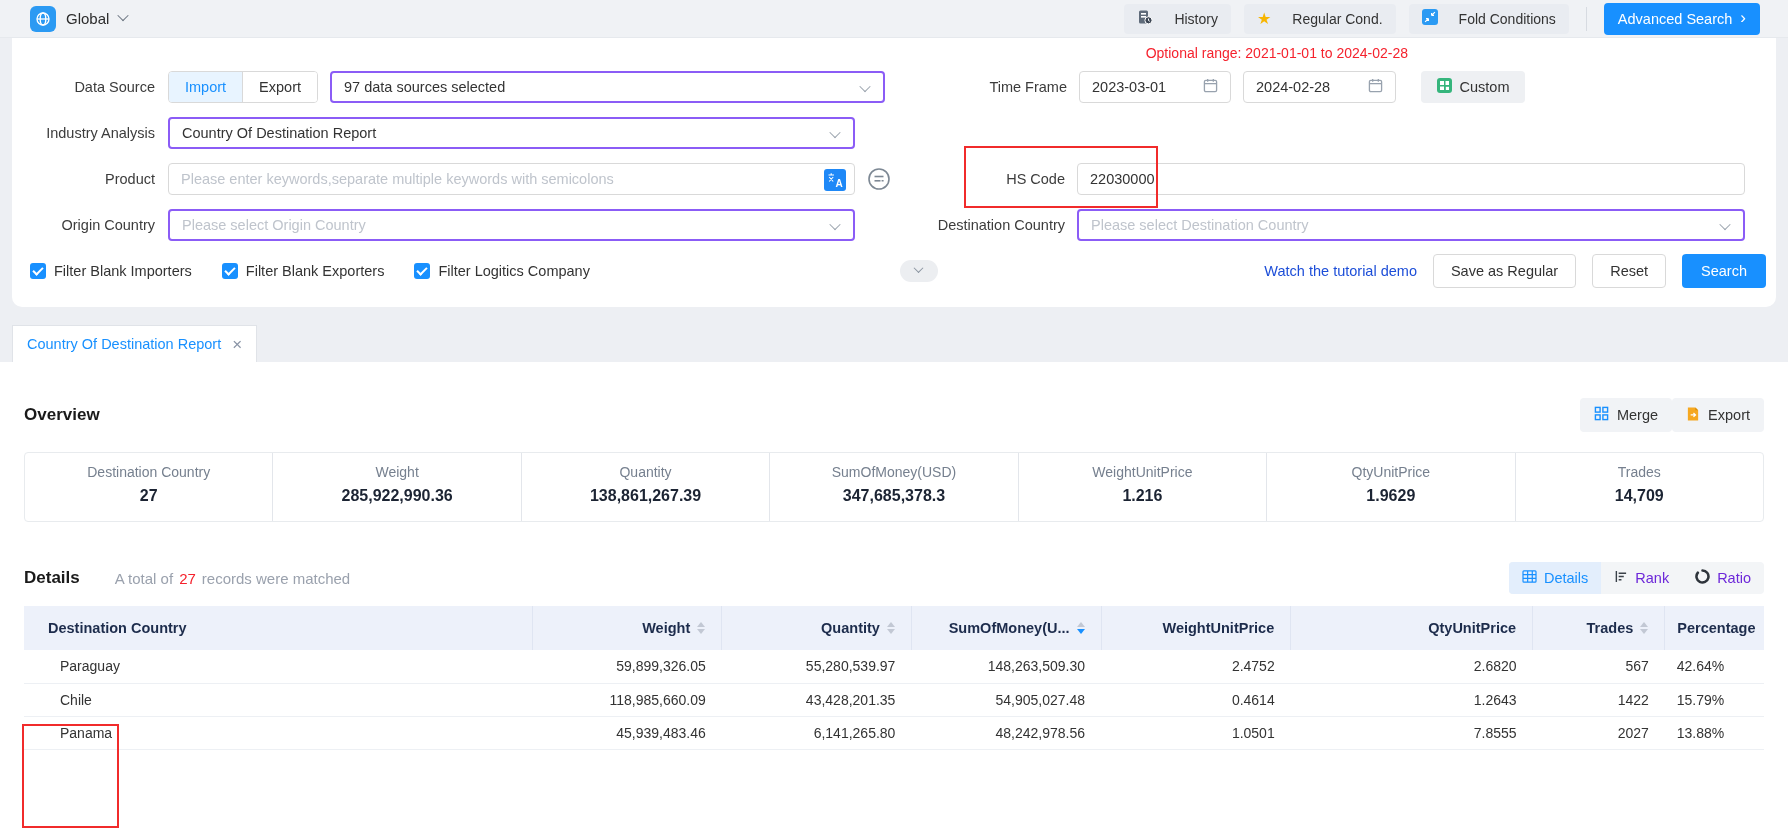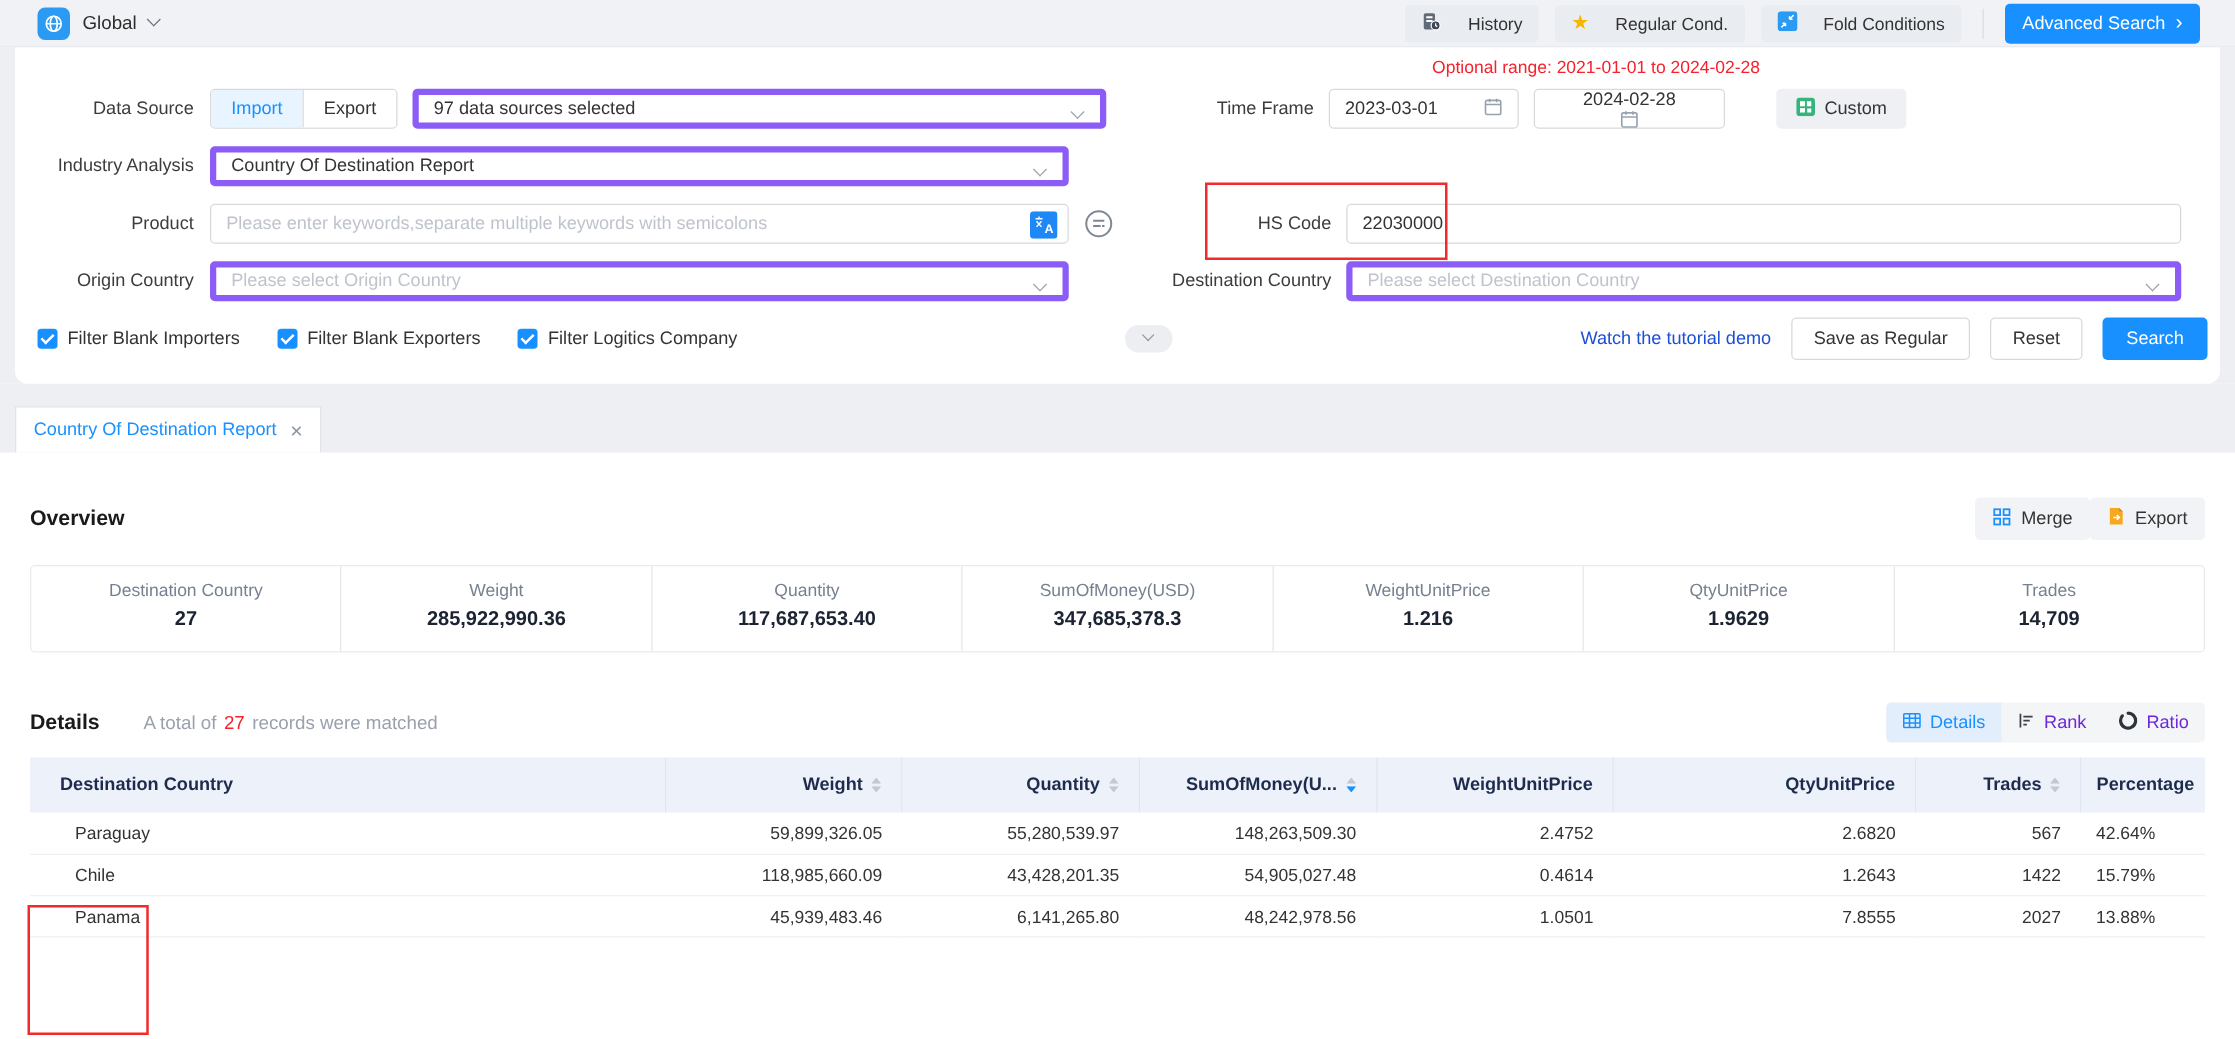--- a/index.html
+++ b/index.html
@@ -23,34 +23,34 @@
   .form-wrap { background:#edeff3; padding:0 12px; }
   .panel { position:relative; background:#fff; border-radius:0 0 10px 10px; padding:33px 31px 20px 0; }
   .frow { display:flex; align-items:center; height:32px; margin-bottom:14px; }
   .frow:last-child { margin-bottom:0; margin-top:6px; }
   .lbl-l { flex:0 0 143px; text-align:right; margin-right:13px; font-size:14.5px; color:#3c3c3c; }
   .lbl-r { flex:0 0 150px; text-align:right; margin-right:12px; margin-left:auto; font-size:14.5px; color:#3c3c3c; }
   .seg { display:flex; height:32px; border:1px solid #d9d9d9; border-radius:4px; overflow:hidden; }
   .seg-item { padding:0 16px; display:flex; align-items:center; font-size:14.5px; cursor:pointer; background:#fff; }
   .seg-item.active { background:#e8f4ff; color:#1890ff; }
   .seg-item + .seg-item { border-left:1px solid #d9d9d9; }
-  .selbox { position:relative; height:32px; border:5px solid #8b5cf6; border-radius:4px; display:flex; align-items:center; padding:0 30px 0 12px; background:#fff; cursor:pointer; font-size:14.5px; color:#333; }
+  .selbox { position:relative; height:32px; border:2px solid #8b5cf6; border-radius:4px; display:flex; align-items:center; padding:0 30px 0 12px; background:#fff; cursor:pointer; font-size:14.5px; color:#333; }
   .selbox .chev { position:absolute; right:14px; top:11px; border-color:#9aa3ad; }
   .ph { color:#bfc4cc; }
   .w-main { width:555px; margin-left:12px; }
   .w-full { width:687px; }
   .w-right { width:668px; }
   .inputbox { position:relative; height:32px; border:1px solid #d9d9d9; border-radius:4px; display:flex; align-items:center; background:#fff; }
   .inputbox input { border:none; outline:none; width:100%; height:100%; padding:0 36px 0 12px; font:inherit; font-size:14.5px; color:#333; background:transparent; }
   .inputbox input::placeholder { color:#bfc4cc; }
   .trans-ic { position:absolute; right:8px; top:5px; }
   .syn-ic { margin-left:12px; display:flex; align-items:center; cursor:pointer; }
   .datebox { height:32px; border:1px solid #d9d9d9; border-radius:4px; display:flex; align-items:center; justify-content:space-between; padding:0 12px; background:#fff; font-size:14.5px; color:#333; cursor:pointer; }
   .date1 { width:152px; margin-right:12px; }
-  .date2 { width:153px; margin-right:41px;flex-direction:column; }
+  .date2 { width:153px; margin-right:25px; }
   .custom-btn { height:32px; width:104px; background:#eef0f3; border-radius:4px; display:flex; align-items:center; justify-content:center; gap:8px; font-size:14.5px; color:#333; cursor:pointer; }
   .tf-group { margin-right:220px; display:flex; align-items:center; }
   .optional-range { position:absolute; top:7px; right:368px; color:#f5222d; font-size:14px; }
   .cb-row { padding-left:18px; }
   .cb-item { display:flex; align-items:center; margin-right:30px; cursor:pointer; }
   .cbx { position:relative; width:16px; height:16px; border-radius:3px; background:#1890ff; margin-right:8px; flex:0 0 16px; }
   .cbx::after { content:""; position:absolute; left:5px; top:2px; width:4px; height:8px; border:solid #fff; border-width:0 2px 2px 0; transform:rotate(45deg); }
   .cb-label { font-size:14.5px; color:#333; }
   .collapse-pill { margin-left:280px; width:38px; height:22px; border-radius:11px; background:#eceef1; display:flex; align-items:center; justify-content:center; cursor:pointer; }
   .collapse-pill .chev { width:7px; height:7px; border-color:#8a94a0; margin-top:-3px; }
@@ -318,21 +318,21 @@
     <div class="stat">
       <div class="stat-label">Destination Country</div>
       <div class="stat-value">27</div>
     </div>
     <div class="stat">
       <div class="stat-label">Weight</div>
       <div class="stat-value">285,922,990.36</div>
     </div>
     <div class="stat">
       <div class="stat-label">Quantity</div>
-      <div class="stat-value">117,687,653.40</div>
+      <div class="stat-value">138,861,267.39</div>
     </div>
     <div class="stat">
       <div class="stat-label">SumOfMoney(USD)</div>
       <div class="stat-value">347,685,378.3</div>
     </div>
     <div class="stat">
       <div class="stat-label">WeightUnitPrice</div>
       <div class="stat-value">1.216</div>
     </div>
     <div class="stat">

